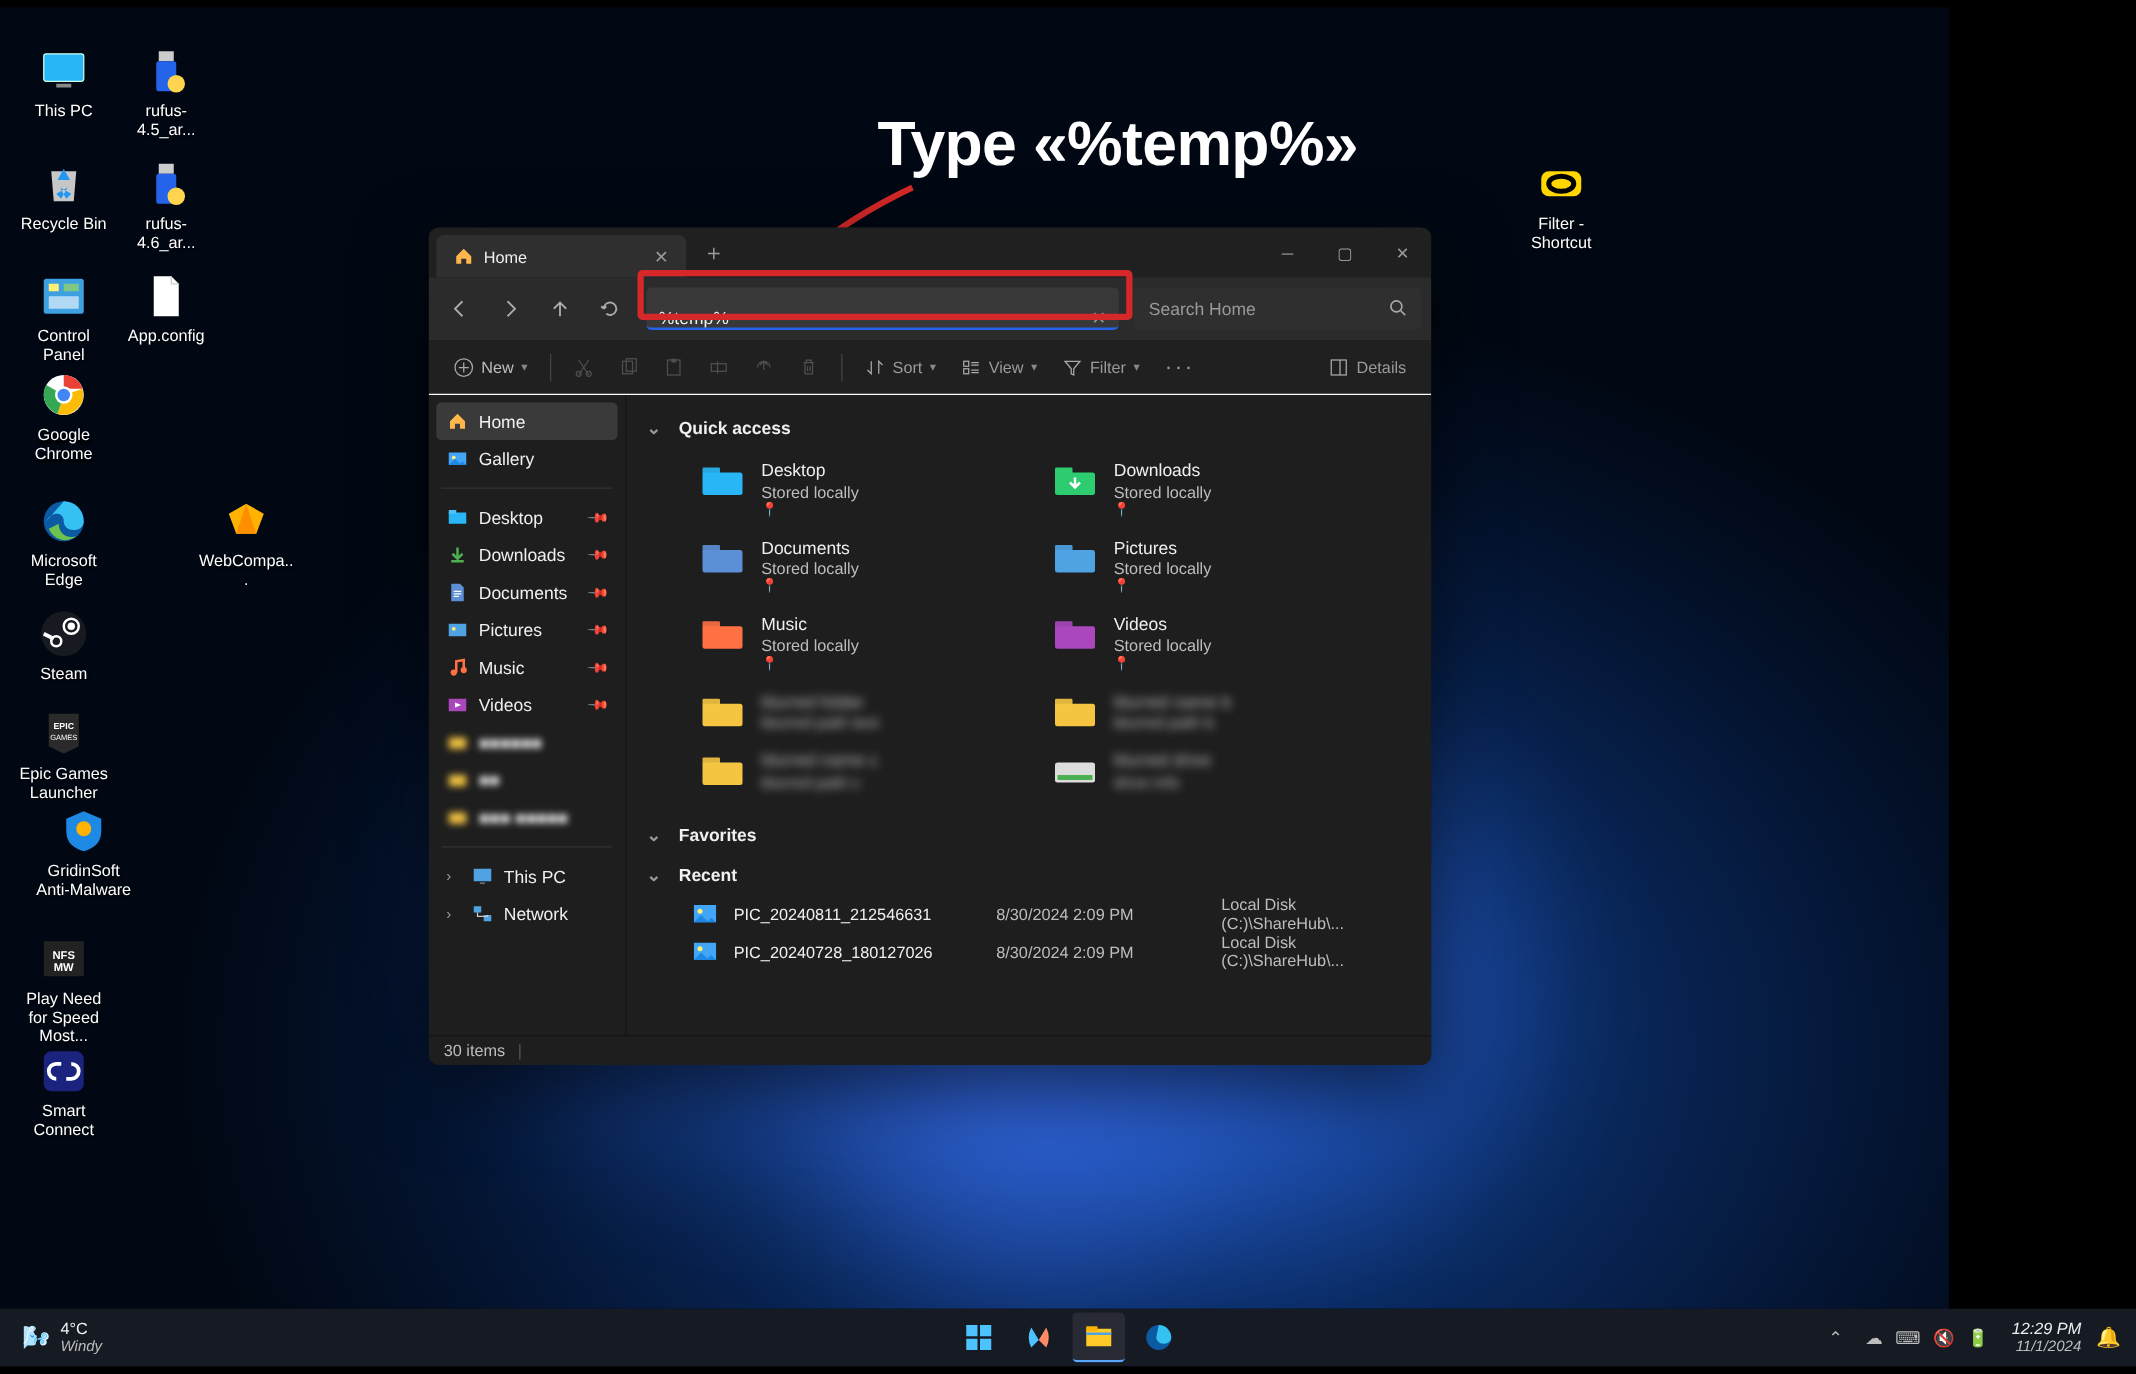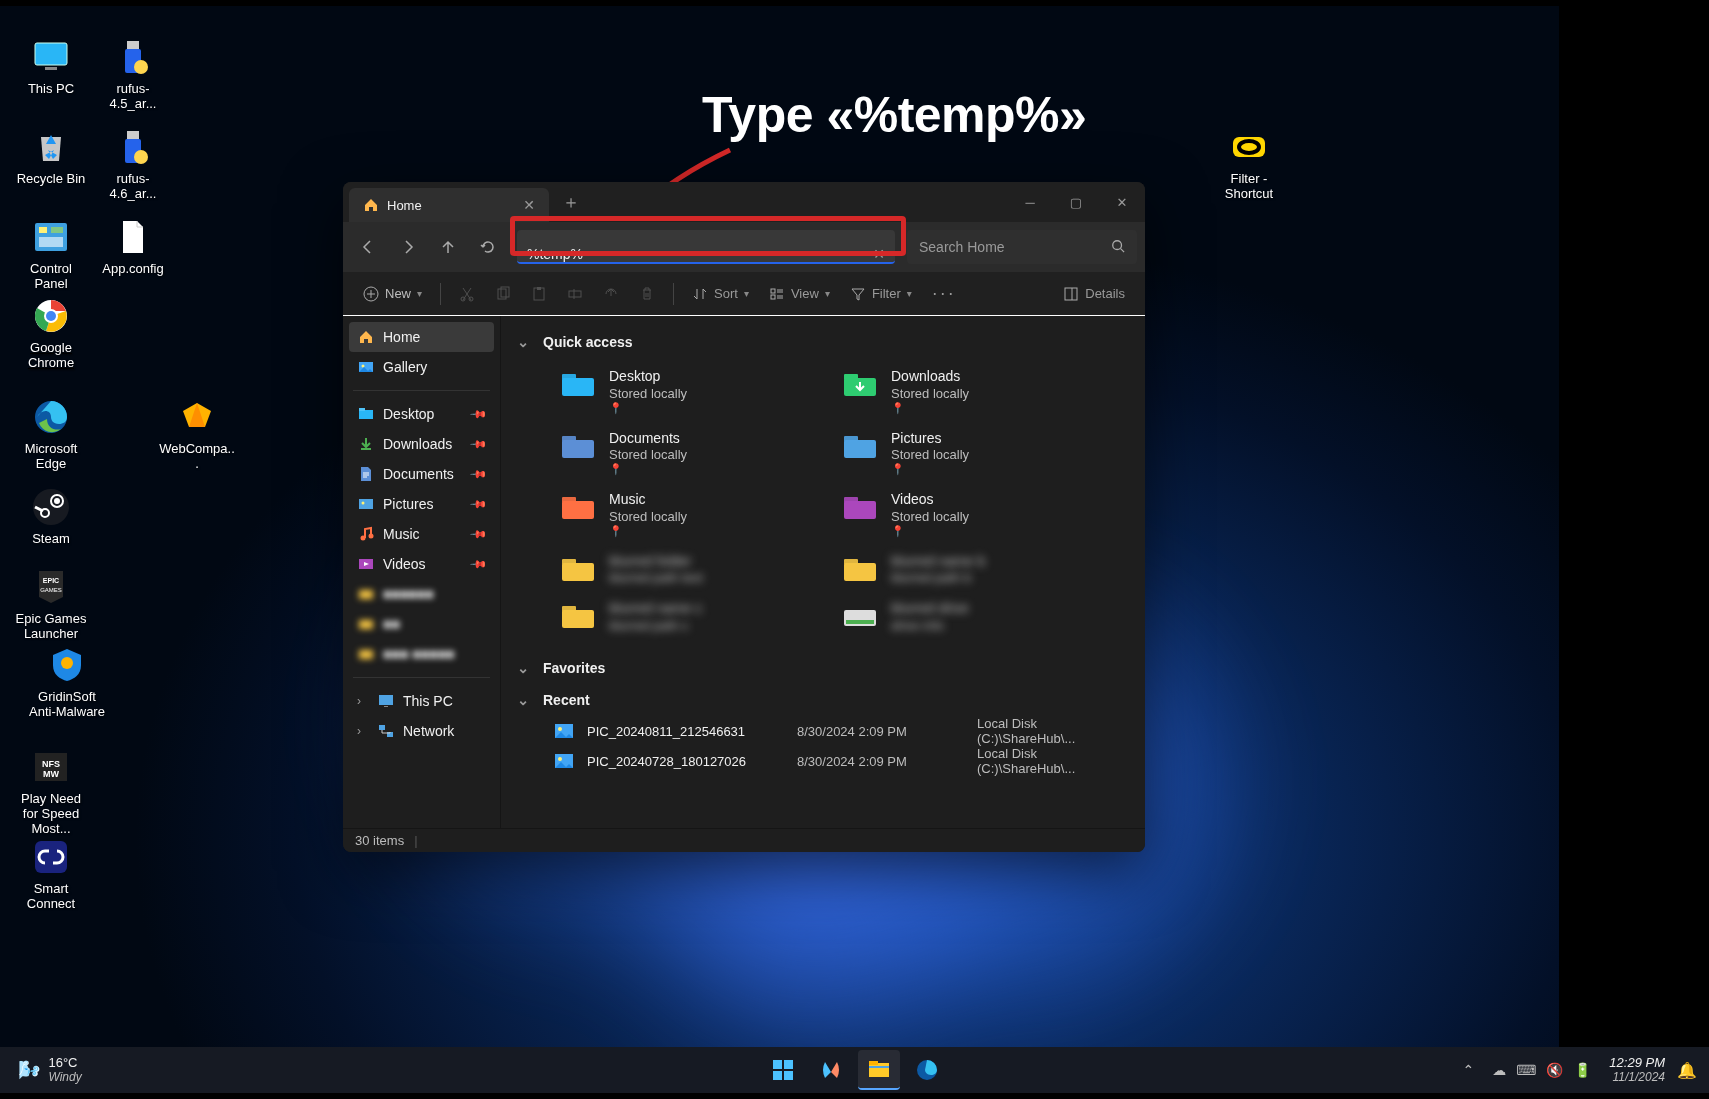--- a/index.html
+++ b/index.html
@@ -902,21 +902,21 @@
       <span>30 items</span>
       <span class="sep">|</span>
     </div>
   </div>
 </div>
 
 <div class="taskbar">
   <div class="tb-weather">
     <span class="wico">🌬️</span>
     <div class="wtxt">
-      <span class="t">16°C</span>
+      <span class="t">4°C</span>
       <span class="c">Windy</span>
     </div>
   </div>
   <div class="tb-center">
     <div class="tb-btn">
         <svg width="24" height="24" viewBox="0 0 24 24">
           <rect x="2" y="2" width="9" height="9" fill="#4cc2ff"></rect>
           <rect x="13" y="2" width="9" height="9" fill="#4cc2ff"></rect>
           <rect x="2" y="13" width="9" height="9" fill="#4cc2ff"></rect>
           <rect x="13" y="13" width="9" height="9" fill="#4cc2ff"></rect>

